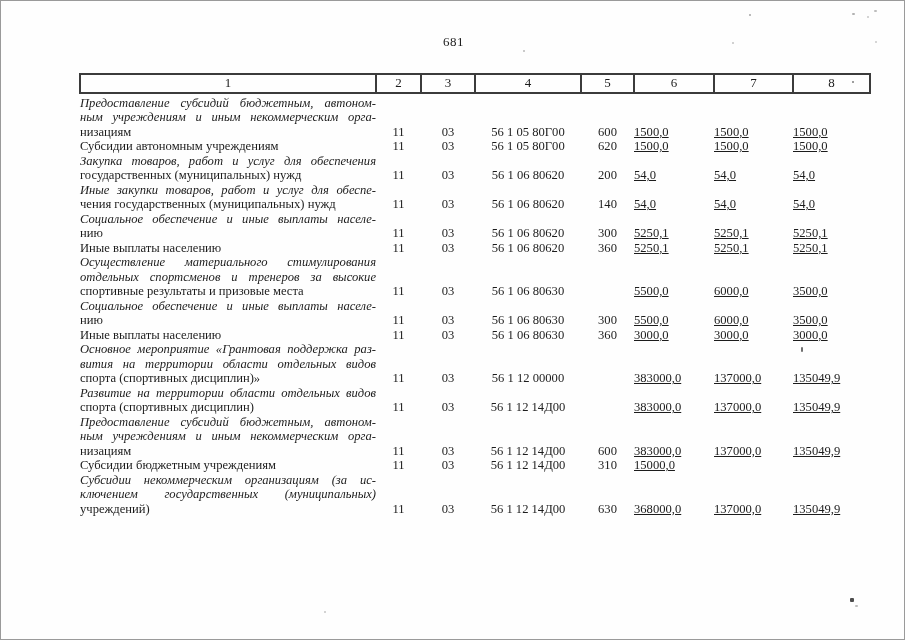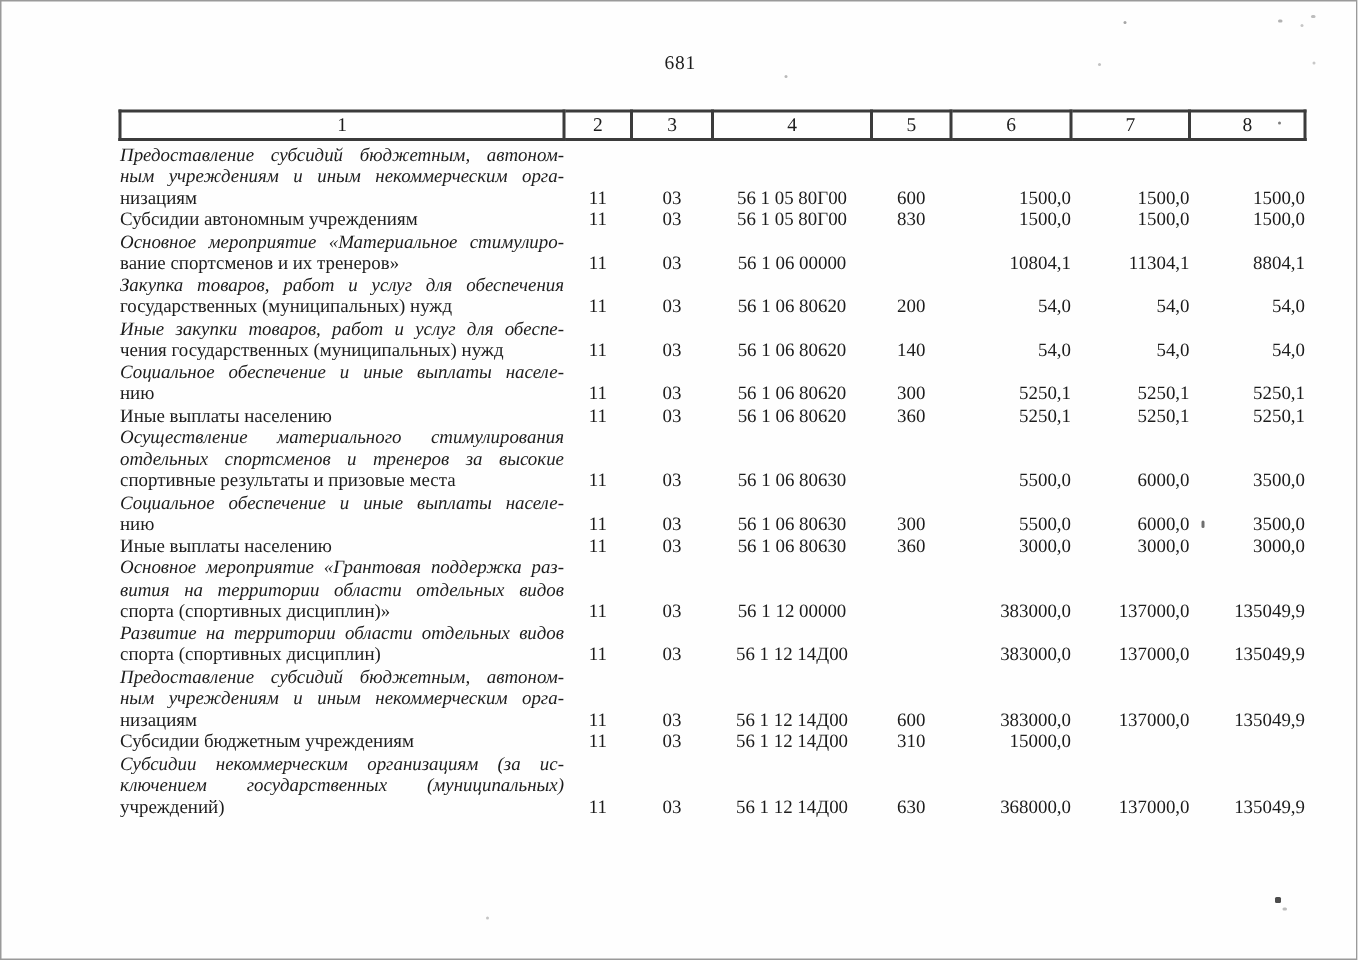--- a/index.html
+++ b/index.html
@@ -38,21 +38,21 @@
     text-align:center;
     vertical-align:middle;
   }
   table.budget tbody td {
     vertical-align:bottom;
     padding:0;
   }
   tbody tr:first-child td { padding-top:2px; }
   td.name { padding-left:4px; padding-right:3px; }
   td.c { text-align:center; }
-  td.r { text-align:right; }
+  td.r { text-align:left;text-decoration:underline; }
   td.r6 { padding-right:5px; }
   td.r7 { padding-right:6px; }
   td.r8 { padding-right:8px; }
   .jl { text-align:justify; text-align-last:justify;font-style:italic; }
   .sp { position:absolute; display:block; border-radius:1px; }
 </style>
 </head>
 <body>
 
 <div class="page">
@@ -97,37 +97,24 @@
           <td class="r r7">1500,0</td>
           <td class="r r8">1500,0</td>
         </tr>
         <tr>
           <td class="name">
             <div>Субсидии автономным учреждениям</div>
           </td>
           <td class="c">11</td>
           <td class="c">03</td>
           <td class="c">56 1 05 80Г00</td>
-          <td class="c">830</td>
+          <td class="c">620</td>
           <td class="r r6">1500,0</td>
           <td class="r r7">1500,0</td>
           <td class="r r8">1500,0</td>
-        </tr>
-        <tr>
-          <td class="name">
-            <div class="jl">Основное мероприятие «Материальное стимулиро-</div>
-            <div>вание спортсменов и их тренеров»</div>
-          </td>
-          <td class="c">11</td>
-          <td class="c">03</td>
-          <td class="c">56 1 06 00000</td>
-          <td class="c"></td>
-          <td class="r r6">10804,1</td>
-          <td class="r r7">11304,1</td>
-          <td class="r r8">8804,1</td>
         </tr>
         <tr>
           <td class="name">
             <div class="jl">Закупка товаров, работ и услуг для обеспечения</div>
             <div>государственных (муниципальных) нужд</div>
           </td>
           <td class="c">11</td>
           <td class="c">03</td>
           <td class="c">56 1 06 80620</td>
           <td class="c">200</td>

